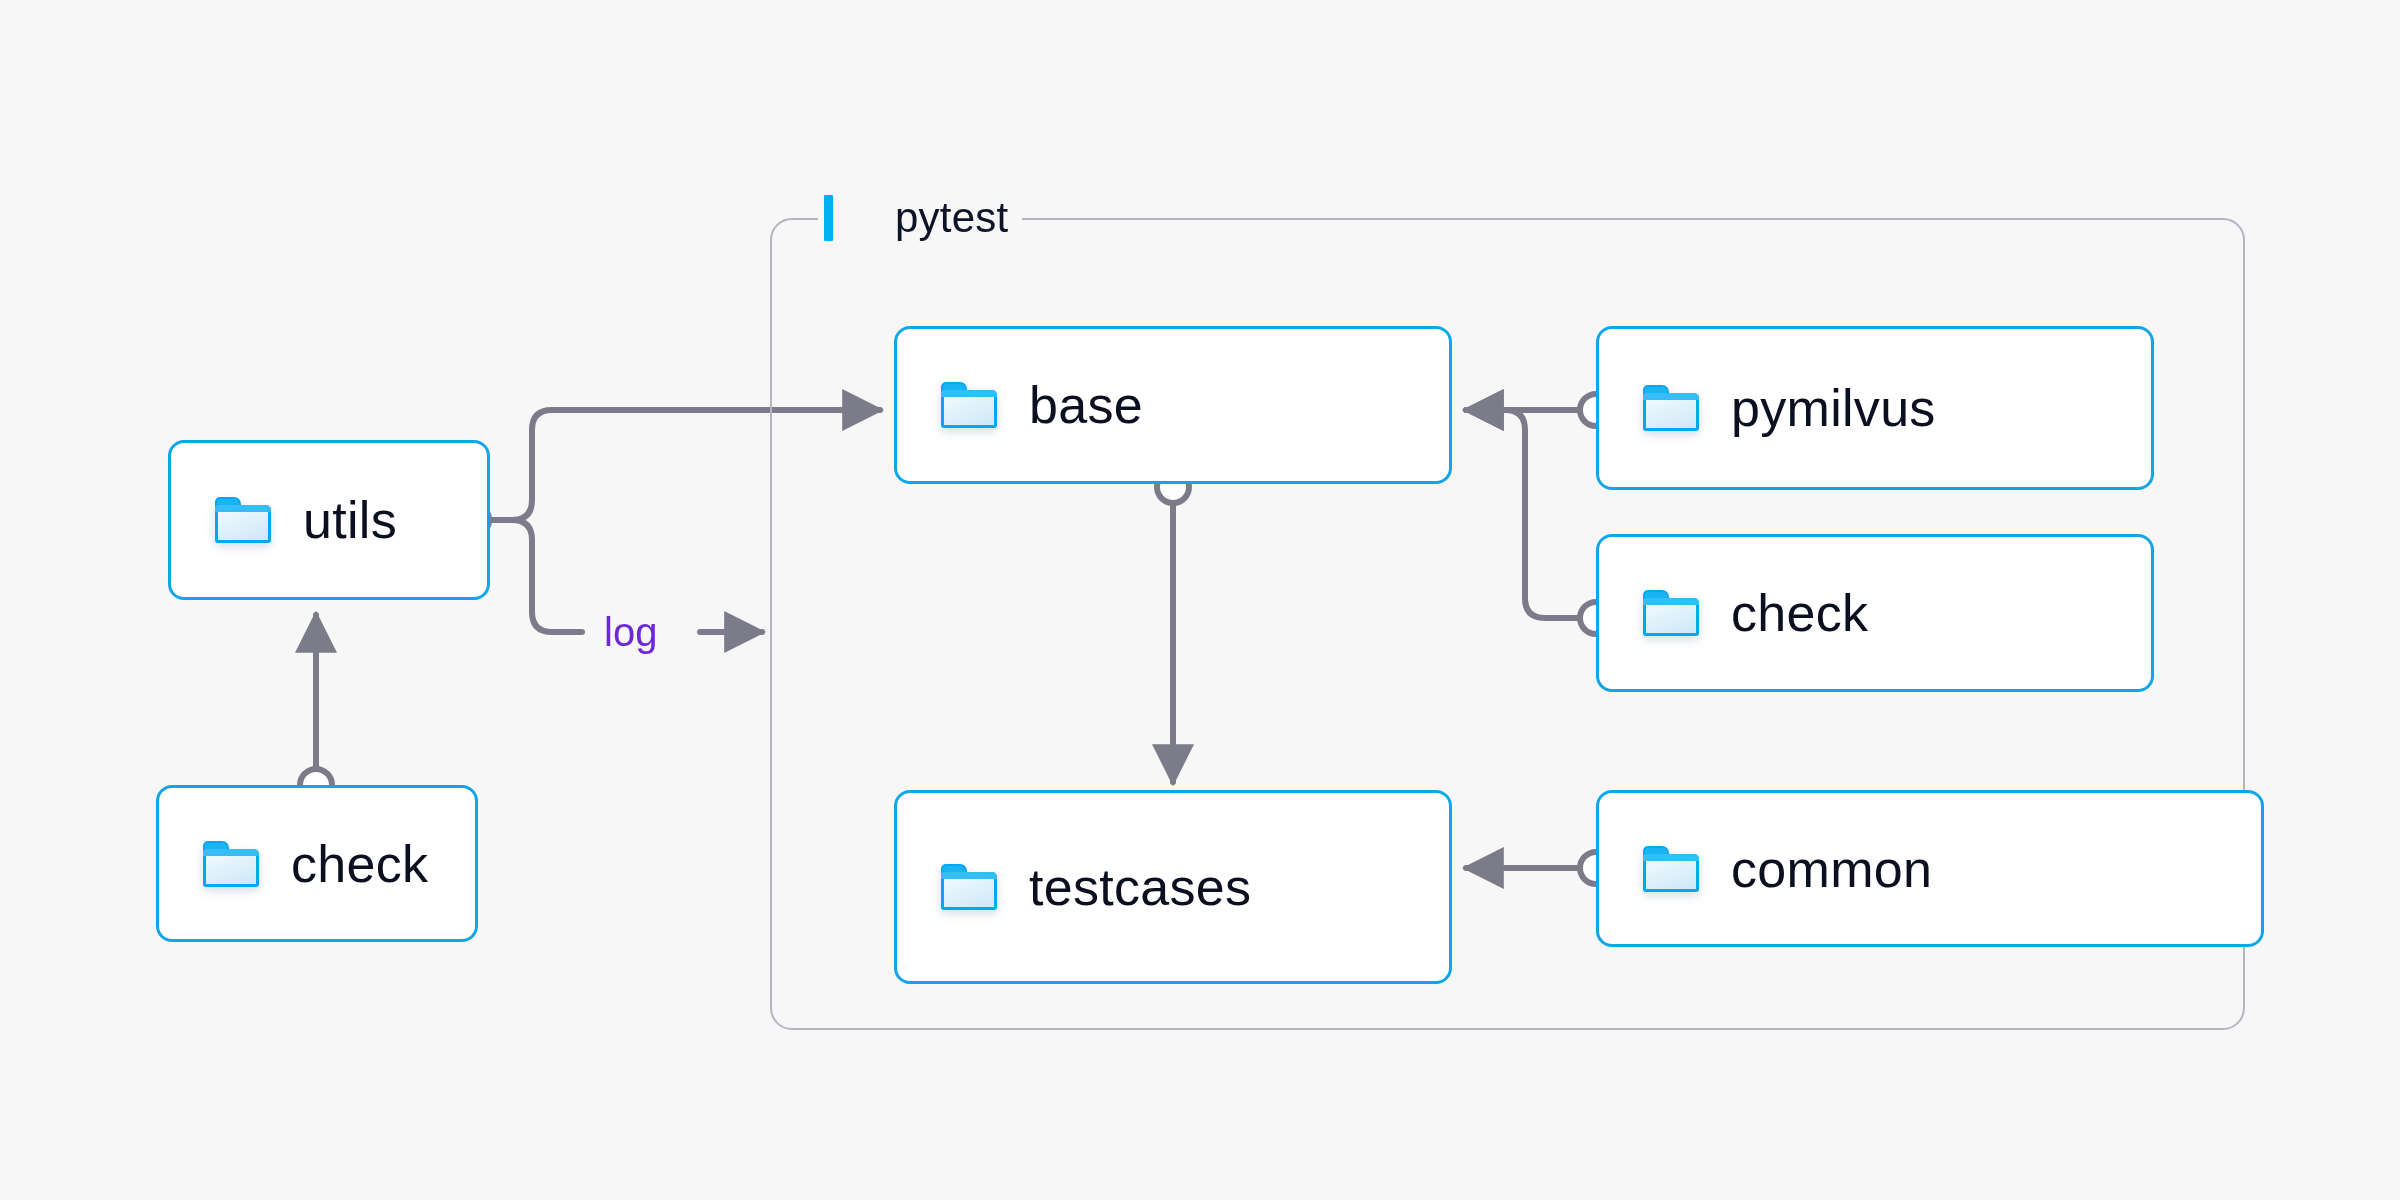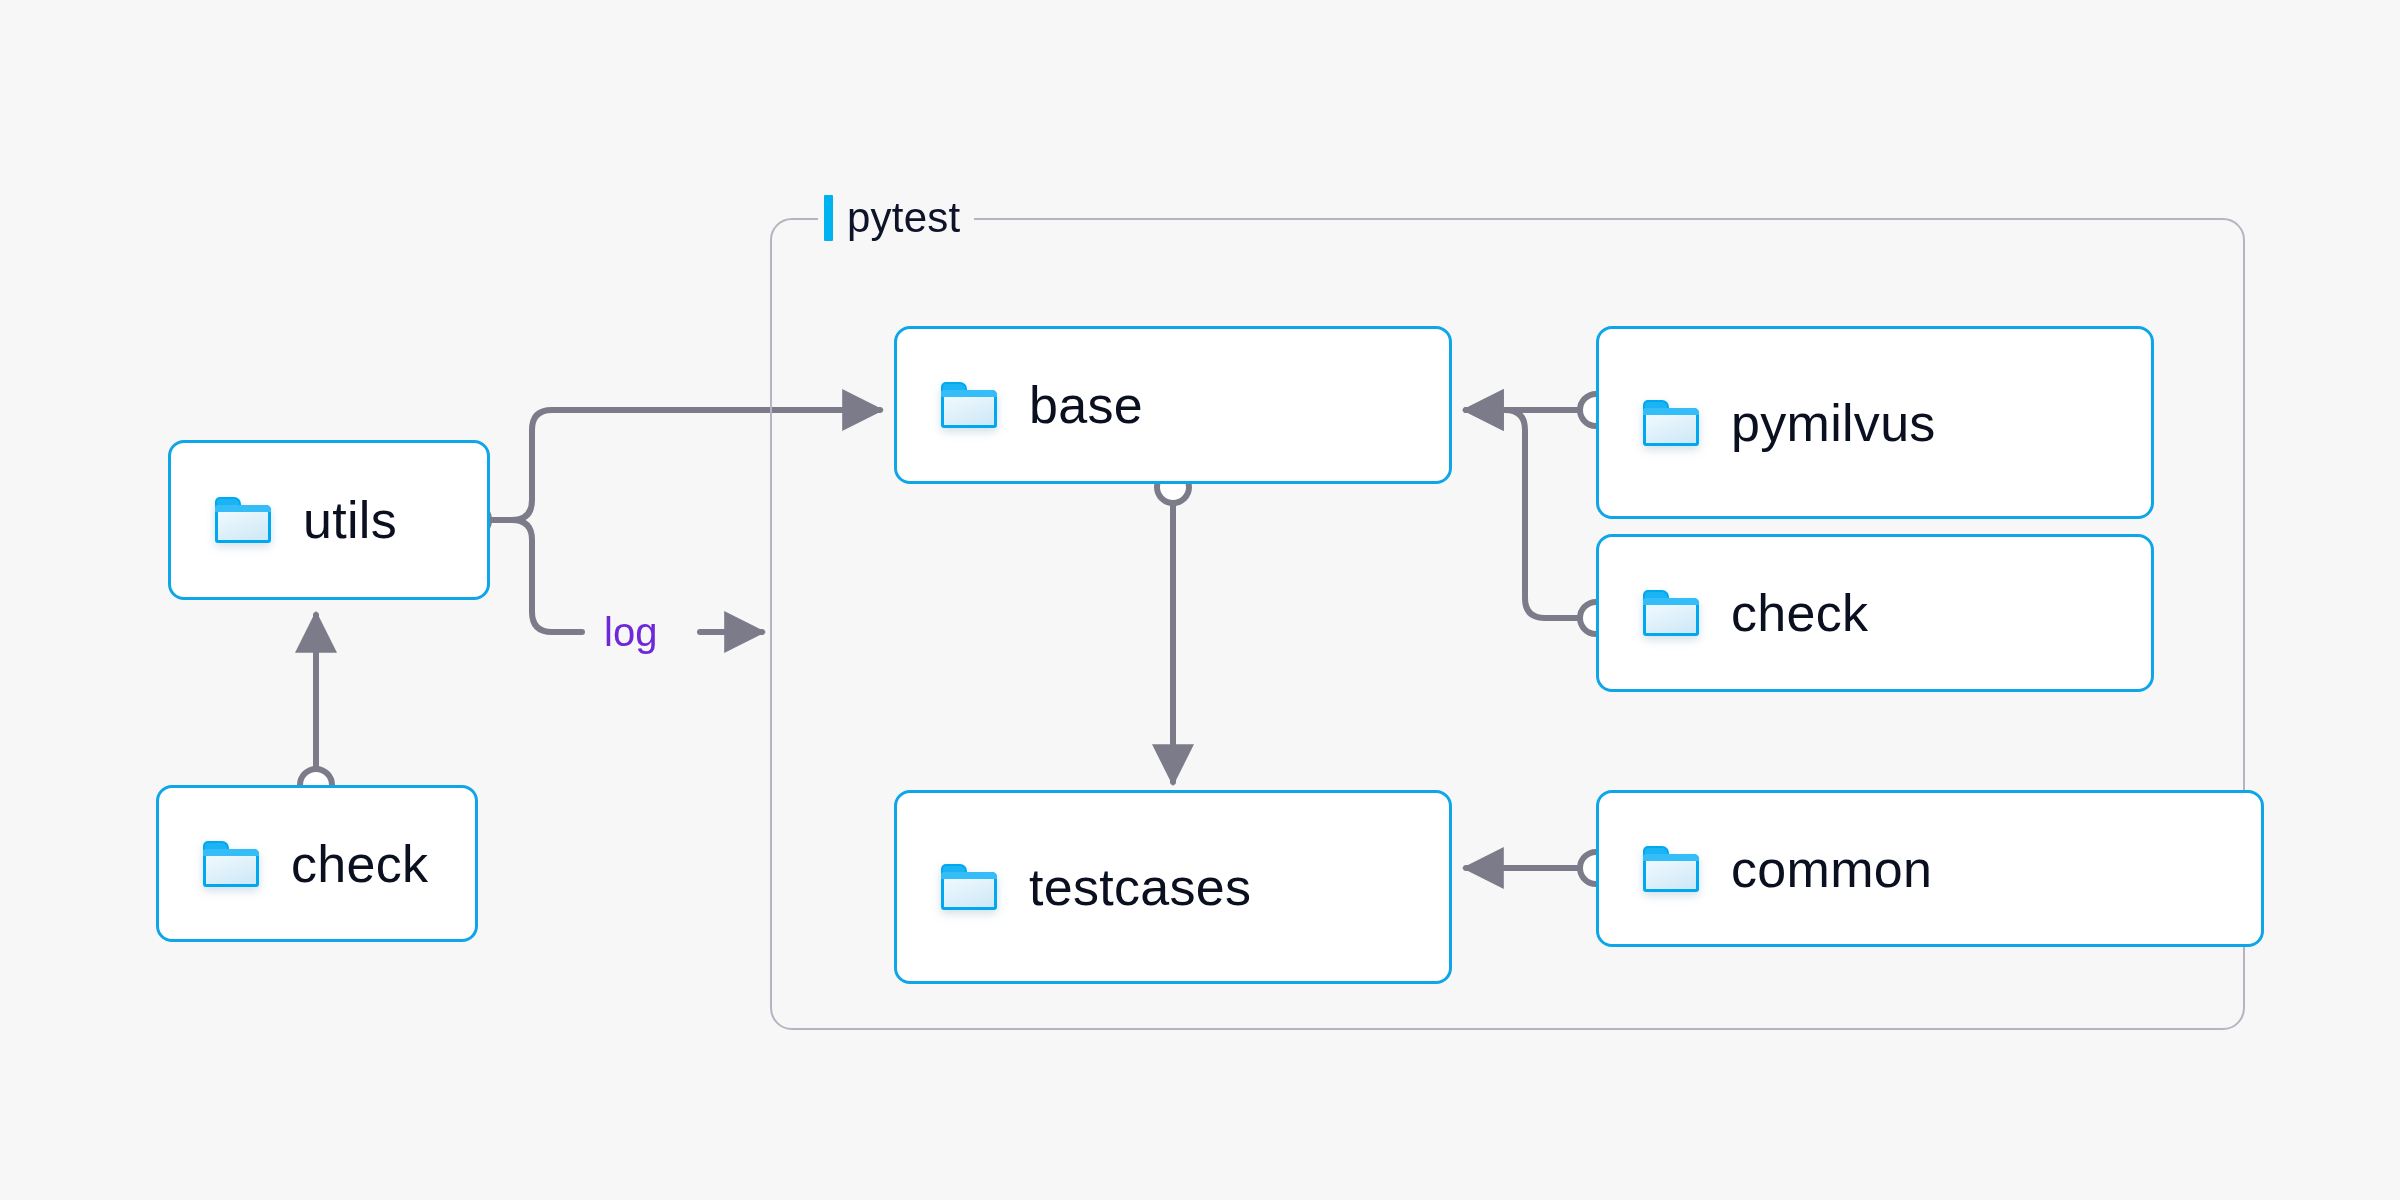--- a/index.html
+++ b/index.html
@@ -51,20 +51,21 @@
     height: 46px;
     background: #00b2f0;
     border-radius: 1px;
     flex: 0 0 auto;
   }
   .group-title-text {
     font-size: 42px;
     color: #0d1329;
     letter-spacing: 0.2px;
     line-height: 1;
+    margin-left: 48px;
   }
 
   
   .node {
     position: absolute;
     box-sizing: border-box;
     background: #ffffff;
     border: 3px solid #0ea5e9;
     border-radius: 16px;
     display: flex;
@@ -214,21 +215,21 @@
 
   <div class="node" style="left:894px; top:790px; width:558px; height:194px;">
     <span class="folder-icon">
       <span class="f-tab"></span>
         <span class="f-body"></span>
         <span class="f-lip"></span>
     </span>
     <span class="node-label">testcases</span>
   </div>
 
-  <div class="node" style="left:1596px; top:326px; width:558px; height:193px;">
+  <div class="node" style="left:1596px; top:326px; width:558px; height:164px;">
     <span class="folder-icon">
       <span class="f-tab"></span>
         <span class="f-body"></span>
         <span class="f-lip"></span>
     </span>
     <span class="node-label">pymilvus</span>
   </div>
 
   <div class="node" style="left:1596px; top:534px; width:558px; height:158px;">
     <span class="folder-icon">

